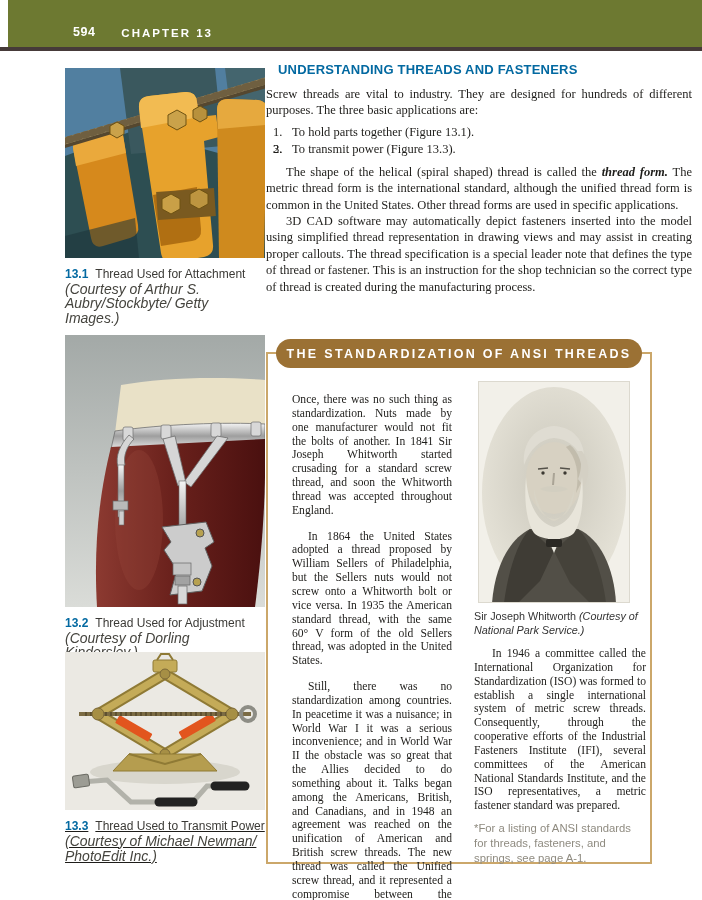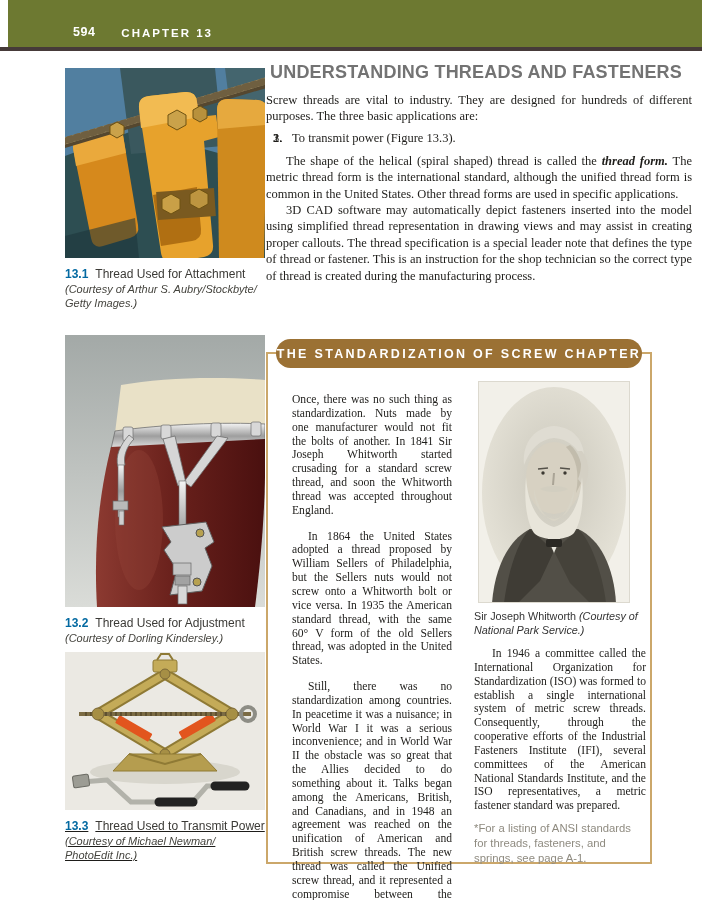--- a/index.html
+++ b/index.html
@@ -16,27 +16,27 @@
   .bar-underline{position:absolute;top:47px;left:0;width:702px;height:4px;background:#463a39;}
 
   
   .figcol{position:absolute;left:65px;top:68px;width:200px;}
   .fig{position:absolute;left:0;width:200px;margin:0;}
   .fig svg{display:block;}
   #fig1{top:0;} #fig2{top:267px;} #fig3{top:584px;text-decoration:underline;}
   figcaption{margin-top:9px;font-family:"Liberation Sans",sans-serif;font-size:12px;
     line-height:14.5px;color:#3b3a36;}
   .fignum{color:#0369a1;font-weight:bold;margin-right:7px;}
-  .figcredit{font-style:italic;font-size:11px;color:#45443e;}
+  .figcredit{font-style:italic;font-size:14px;color:#45443e;}
   .figcredit.block{display:block;}
 
   
   .textcol{position:absolute;left:266px;top:62px;width:426px;}
-  .textcol h1{margin:0 0 9px 4px;font-family:"Liberation Sans",sans-serif;font-size:18px;
-    letter-spacing:.2px;color:#737373;}
+  .textcol h1{margin:0 0 9px 12px;font-family:"Liberation Sans",sans-serif;font-size:13px;
+    letter-spacing:.2px;color:#0369a1;}
   .textcol p{margin:0;font-size:12.5px;line-height:16.4px;text-align:justify;}
   .textcol .indent{text-indent:20px;}
   .apps{list-style:none;margin:5px 0 6px 0;padding:0;font-size:12.5px;line-height:17px;}
   .apps li{padding-left:26px;position:relative;}
   .apps .linum{position:absolute;left:7px;}
   .bi{font-style:italic;font-weight:bold;}
 
   
   .stdbox{position:absolute;left:266px;top:352px;width:386px;height:512px;
     border:2px solid #cba76a;box-sizing:border-box;background:#fff;}
@@ -196,30 +196,30 @@
         <span class="fignum">13.3</span><span class="ftitle">Thread Used to Transmit Power</span>
         <span class="figcredit">(Courtesy of Michael Newman/ PhotoEdit Inc.)</span>
       </figcaption>
     </figure>
   </aside>
 
   <main class="textcol">
     <h1>UNDERSTANDING THREADS AND FASTENERS</h1>
     <p class="intro">Screw threads are vital to industry. They are designed for hundreds of different purposes. The three basic applications are:</p>
     <ol class="apps">
-      <li><span class="linum">1.</span></li>
+      <li><span class="linum">1.</span><span>To hold parts together (Figure 13.1).</span></li>
       <li><span class="linum">2.</span></li>
       <li><span class="linum">3.</span><span>To transmit power (Figure 13.3).</span></li>
     </ol>
     <p class="indent"><span>The shape of the helical (spiral shaped) thread is called the </span><span class="bi">thread form.</span><span> The metric thread form is the international standard, although the unified thread form is common in the United States. Other thread forms are used in specific applications.</span></p>
     <p class="indent">3D CAD software may automatically depict fasteners inserted into the model using simplified thread representation in drawing views and may assist in creating proper callouts. The thread specification is a special leader note that defines the type of thread or fastener. This is an instruction for the shop technician so the correct type of thread is created during the manufacturing process.</p>
   </main>
 
   <section class="stdbox">
-    <div class="pill">THE STANDARDIZATION OF SCREW CHAPTER</div>
+    <div class="pill">THE STANDARDIZATION OF ANSI THREADS</div>
 
     <div class="boxcol1">
       <p>Once, there was no such thing as standardization. Nuts made by one manufacturer would not fit the bolts of another. In 1841 Sir Joseph Whitworth started crusading for a standard screw thread, and soon the Whitworth thread was accepted throughout England.</p>
       <p class="indent">In 1864 the United States adopted a thread proposed by William Sellers of Philadelphia, but the Sellers nuts would not screw onto a Whitworth bolt or vice versa. In 1935 the American standard thread, with the same 60° V form of the old Sellers thread, was adopted in the United States.</p>
       <p class="indent">Still, there was no standardization among countries. In peacetime it was a nuisance; in World War I it was a serious inconvenience; and in World War II the obstacle was so great that the Allies decided to do something about it. Talks began among the Americans, British, and Canadians, and in 1948 an agreement was reached on the unification of American and British screw threads. The new thread was called the Unified screw thread, and it represented a compromise between the American standard and Whitworth systems, allowing complete interchangeability of threads in three countries.</p>
     </div>
 
     <div class="boxcol2">
       <svg class="portrait" width="152" height="222" viewBox="0 0 152 222" role="img">
         <defs>

